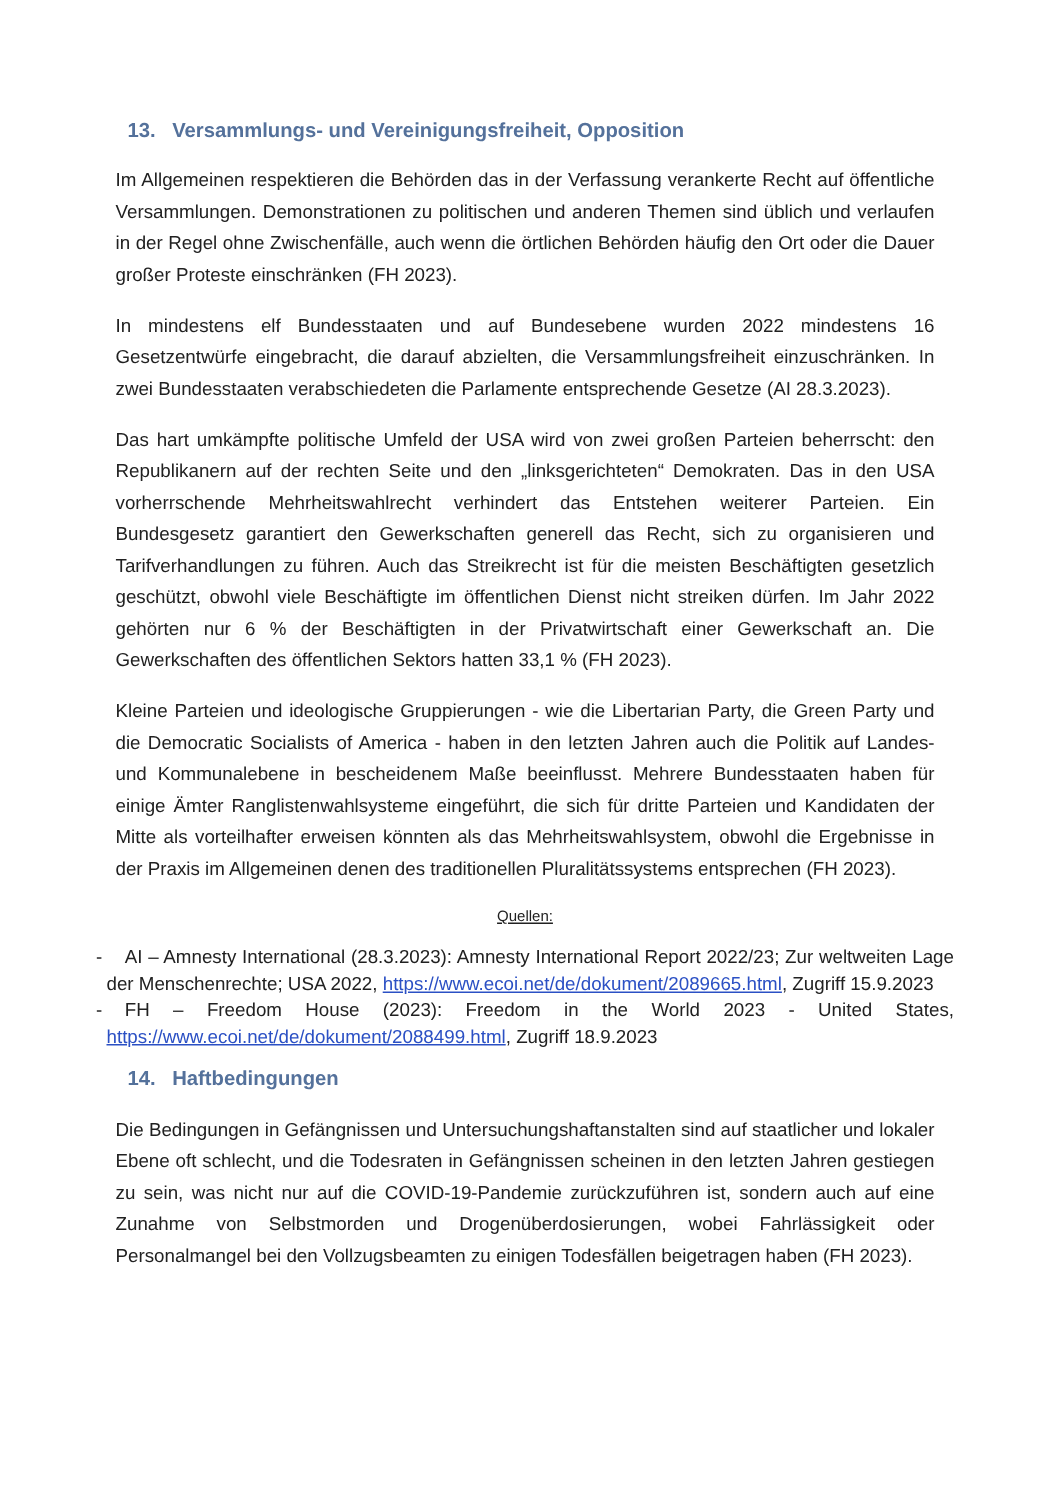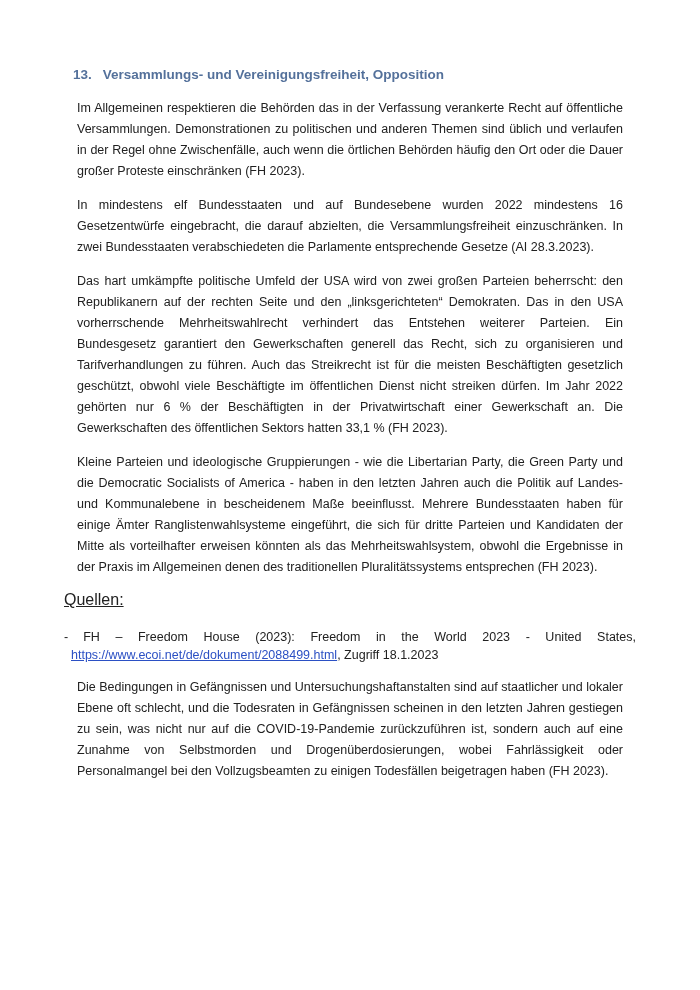--- a/index.html
+++ b/index.html
@@ -13,44 +13,45 @@
   .page {
     position: relative;
     width: 700px; height: 990px;
     background: #ffffff;
   }
   .content {
     position: absolute;
     left: 64px; right: 64px; top: 62px;
   }
   h2.sec-heading {
-    margin: 4px;
+    margin: 16px;
     padding-left: 5px;
     font-size: 13.5px;
     line-height: 18px;
     font-weight: bold;
     color: #54719B;
   }
   h2.h13 { margin-bottom: 14px; }
   h2.h14 { margin-top: 10px; margin-bottom: 15px; }
   .hnum { margin-right: 11px; }
   p.body-par {
     margin: 13px;
     font-size: 12.5px;
     line-height: 21px;
     text-align: justify;
     color: #212121;
   }
   .sources { margin-top: 13px; }
   .sources-label {
-    font-size: 16px;
+    font-size: 10px;
     line-height: 18px;
     text-decoration: underline;
-    margin: 0 0 20px 0;
+    margin: 0 0 9px 0;
     color: #212121;
+    text-align: center;
   }
   p.src-item {
     margin: 0;
     font-size: 12.5px;
     line-height: 17.5px;
     text-align: justify;
     padding-left: 7px;
     text-indent: -7px;
     color: #212121;
   }
@@ -81,21 +82,23 @@
 
     <h2 class="sec-heading h13"><span class="hnum">13.</span><span>Versammlungs- und Vereinigungsfreiheit, Opposition</span></h2>
 
     <p class="body-par">Im Allgemeinen respektieren die Behörden das in der Verfassung verankerte Recht auf öffentliche Versammlungen. Demonstrationen zu politischen und anderen Themen sind üblich und verlaufen in der Regel ohne Zwischenfälle, auch wenn die örtlichen Behörden häufig den Ort oder die Dauer großer Proteste einschränken (FH 2023).</p>
     <p class="body-par">In mindestens elf Bundesstaaten und auf Bundesebene wurden 2022 mindestens 16 Gesetzentwürfe eingebracht, die darauf abzielten, die Versammlungsfreiheit einzuschränken. In zwei Bundesstaaten verabschiedeten die Parlamente entsprechende Gesetze (AI 28.3.2023).</p>
     <p class="body-par">Das hart umkämpfte politische Umfeld der USA wird von zwei großen Parteien beherrscht: den Republikanern auf der rechten Seite und den „linksgerichteten“ Demokraten. Das in den USA vorherrschende Mehrheitswahlrecht verhindert das Entstehen weiterer Parteien. Ein Bundesgesetz garantiert den Gewerkschaften generell das Recht, sich zu organisieren und Tarifverhandlungen zu führen. Auch das Streikrecht ist für die meisten Beschäftigten gesetzlich geschützt, obwohl viele Beschäftigte im öffentlichen Dienst nicht streiken dürfen. Im Jahr 2022 gehörten nur 6 % der Beschäftigten in der Privatwirtschaft einer Gewerkschaft an. Die Gewerkschaften des öffentlichen Sektors hatten 33,1 % (FH 2023).</p>
     <p class="body-par">Kleine Parteien und ideologische Gruppierungen - wie die Libertarian Party, die Green Party und die Democratic Socialists of America - haben in den letzten Jahren auch die Politik auf Landes- und Kommunalebene in bescheidenem Maße beeinflusst. Mehrere Bundesstaaten haben für einige Ämter Ranglistenwahlsysteme eingeführt, die sich für dritte Parteien und Kandidaten der Mitte als vorteilhafter erweisen könnten als das Mehrheitswahlsystem, obwohl die Ergebnisse in der Praxis im Allgemeinen denen des traditionellen Pluralitätssystems entsprechen (FH 2023).</p>
 
     <div class="sources">
       <p class="sources-label">Quellen:</p>
-      <p class="src-item"><span class="bullet">-</span><span>FH – Freedom House (2023): Freedom in the World 2023 - United States, </span><a class="src-link">https://www.ecoi.net/de/dokument/2088499.html</a><span>, Zugriff 18.1.2023</span></p>
+      <p class="src-item"><span class="bullet">-</span><span>AI – Amnesty International (28.3.2023): Amnesty International Report 2022/23; Zur weltweiten Lage der Menschenrechte; USA 2022, </span><a class="src-link">https://www.ecoi.net/de/dokument/2089665.html</a><span>, Zugriff 15.9.2023</span></p>
+      <p class="src-item"><span class="bullet">-</span><span>FH – Freedom House (2023): Freedom in the World 2023 - United States, </span><a class="src-link">https://www.ecoi.net/de/dokument/2088499.html</a><span>, Zugriff 18.9.2023</span></p>
     </div>
 
+    <h2 class="sec-heading h14"><span class="hnum">14.</span><span>Haftbedingungen</span></h2>
 
     <p class="body-par">Die Bedingungen in Gefängnissen und Untersuchungshaftanstalten sind auf staatlicher und lokaler Ebene oft schlecht, und die Todesraten in Gefängnissen scheinen in den letzten Jahren gestiegen zu sein, was nicht nur auf die COVID-19-Pandemie zurückzuführen ist, sondern auch auf eine Zunahme von Selbstmorden und Drogenüberdosierungen, wobei Fahrlässigkeit oder Personalmangel bei den Vollzugsbeamten zu einigen Todesfällen beigetragen haben (FH 2023).</p>
 
   </div>
 
 </div>
 
 </body></html>

